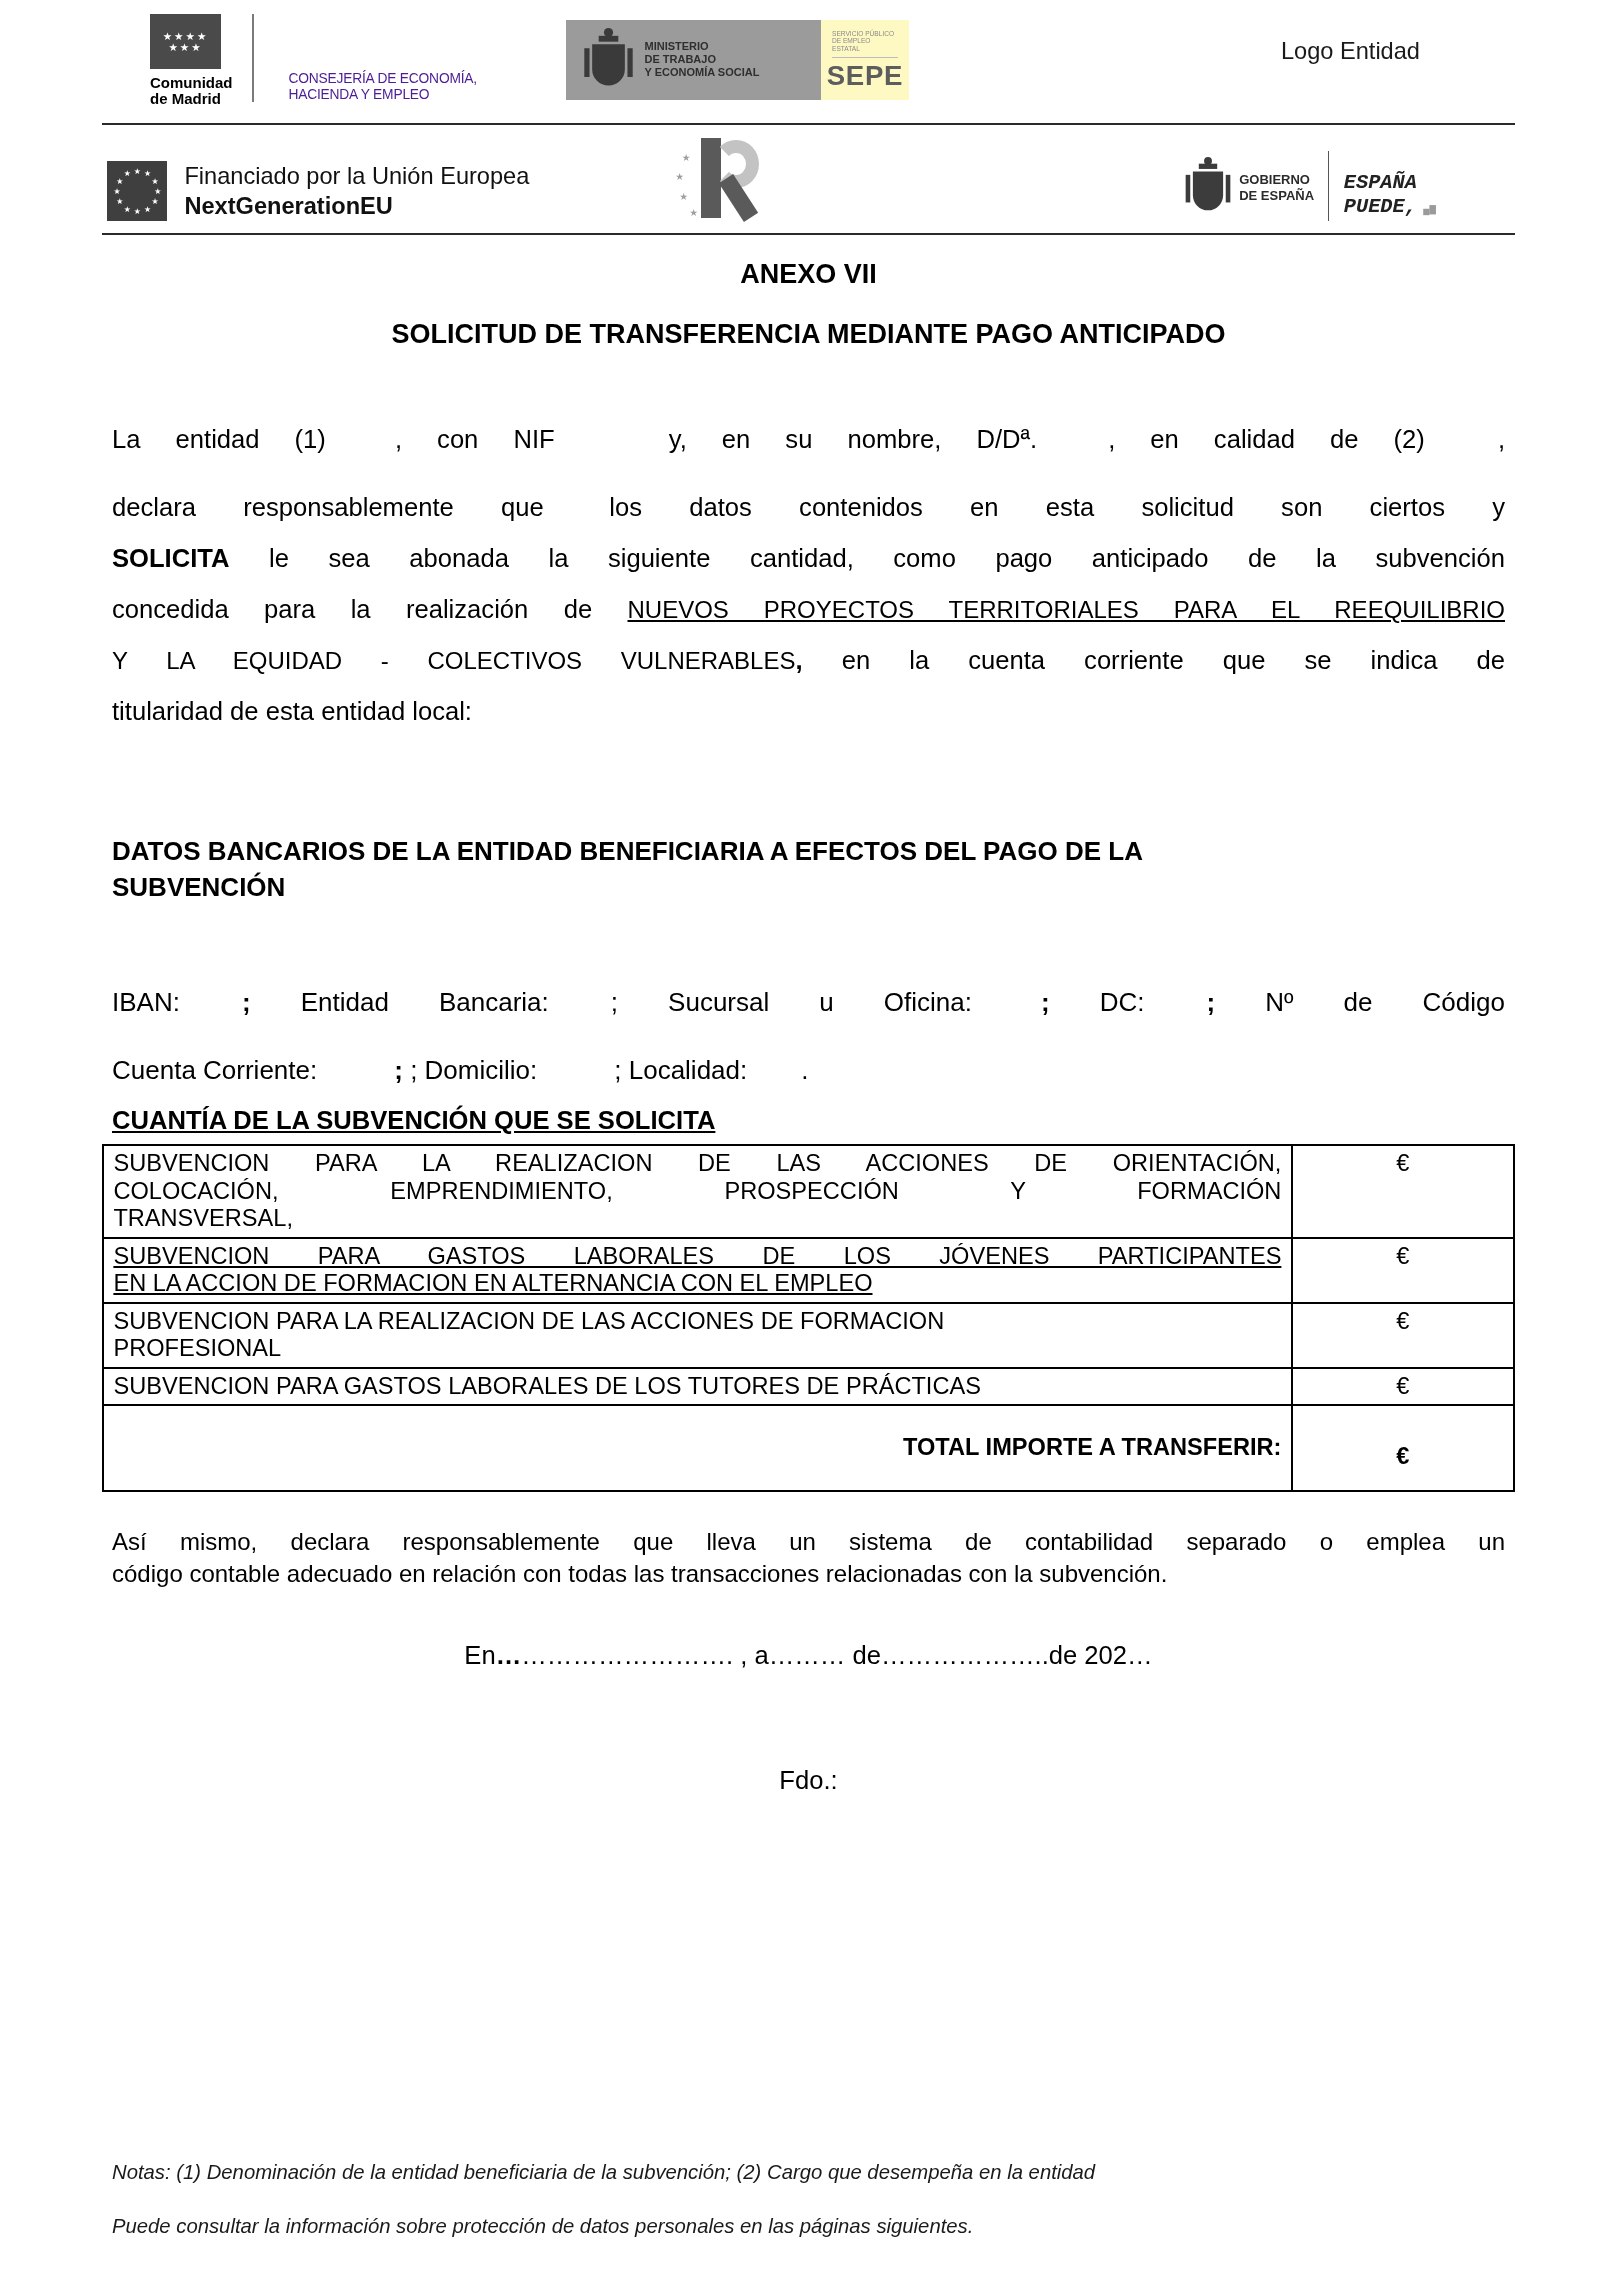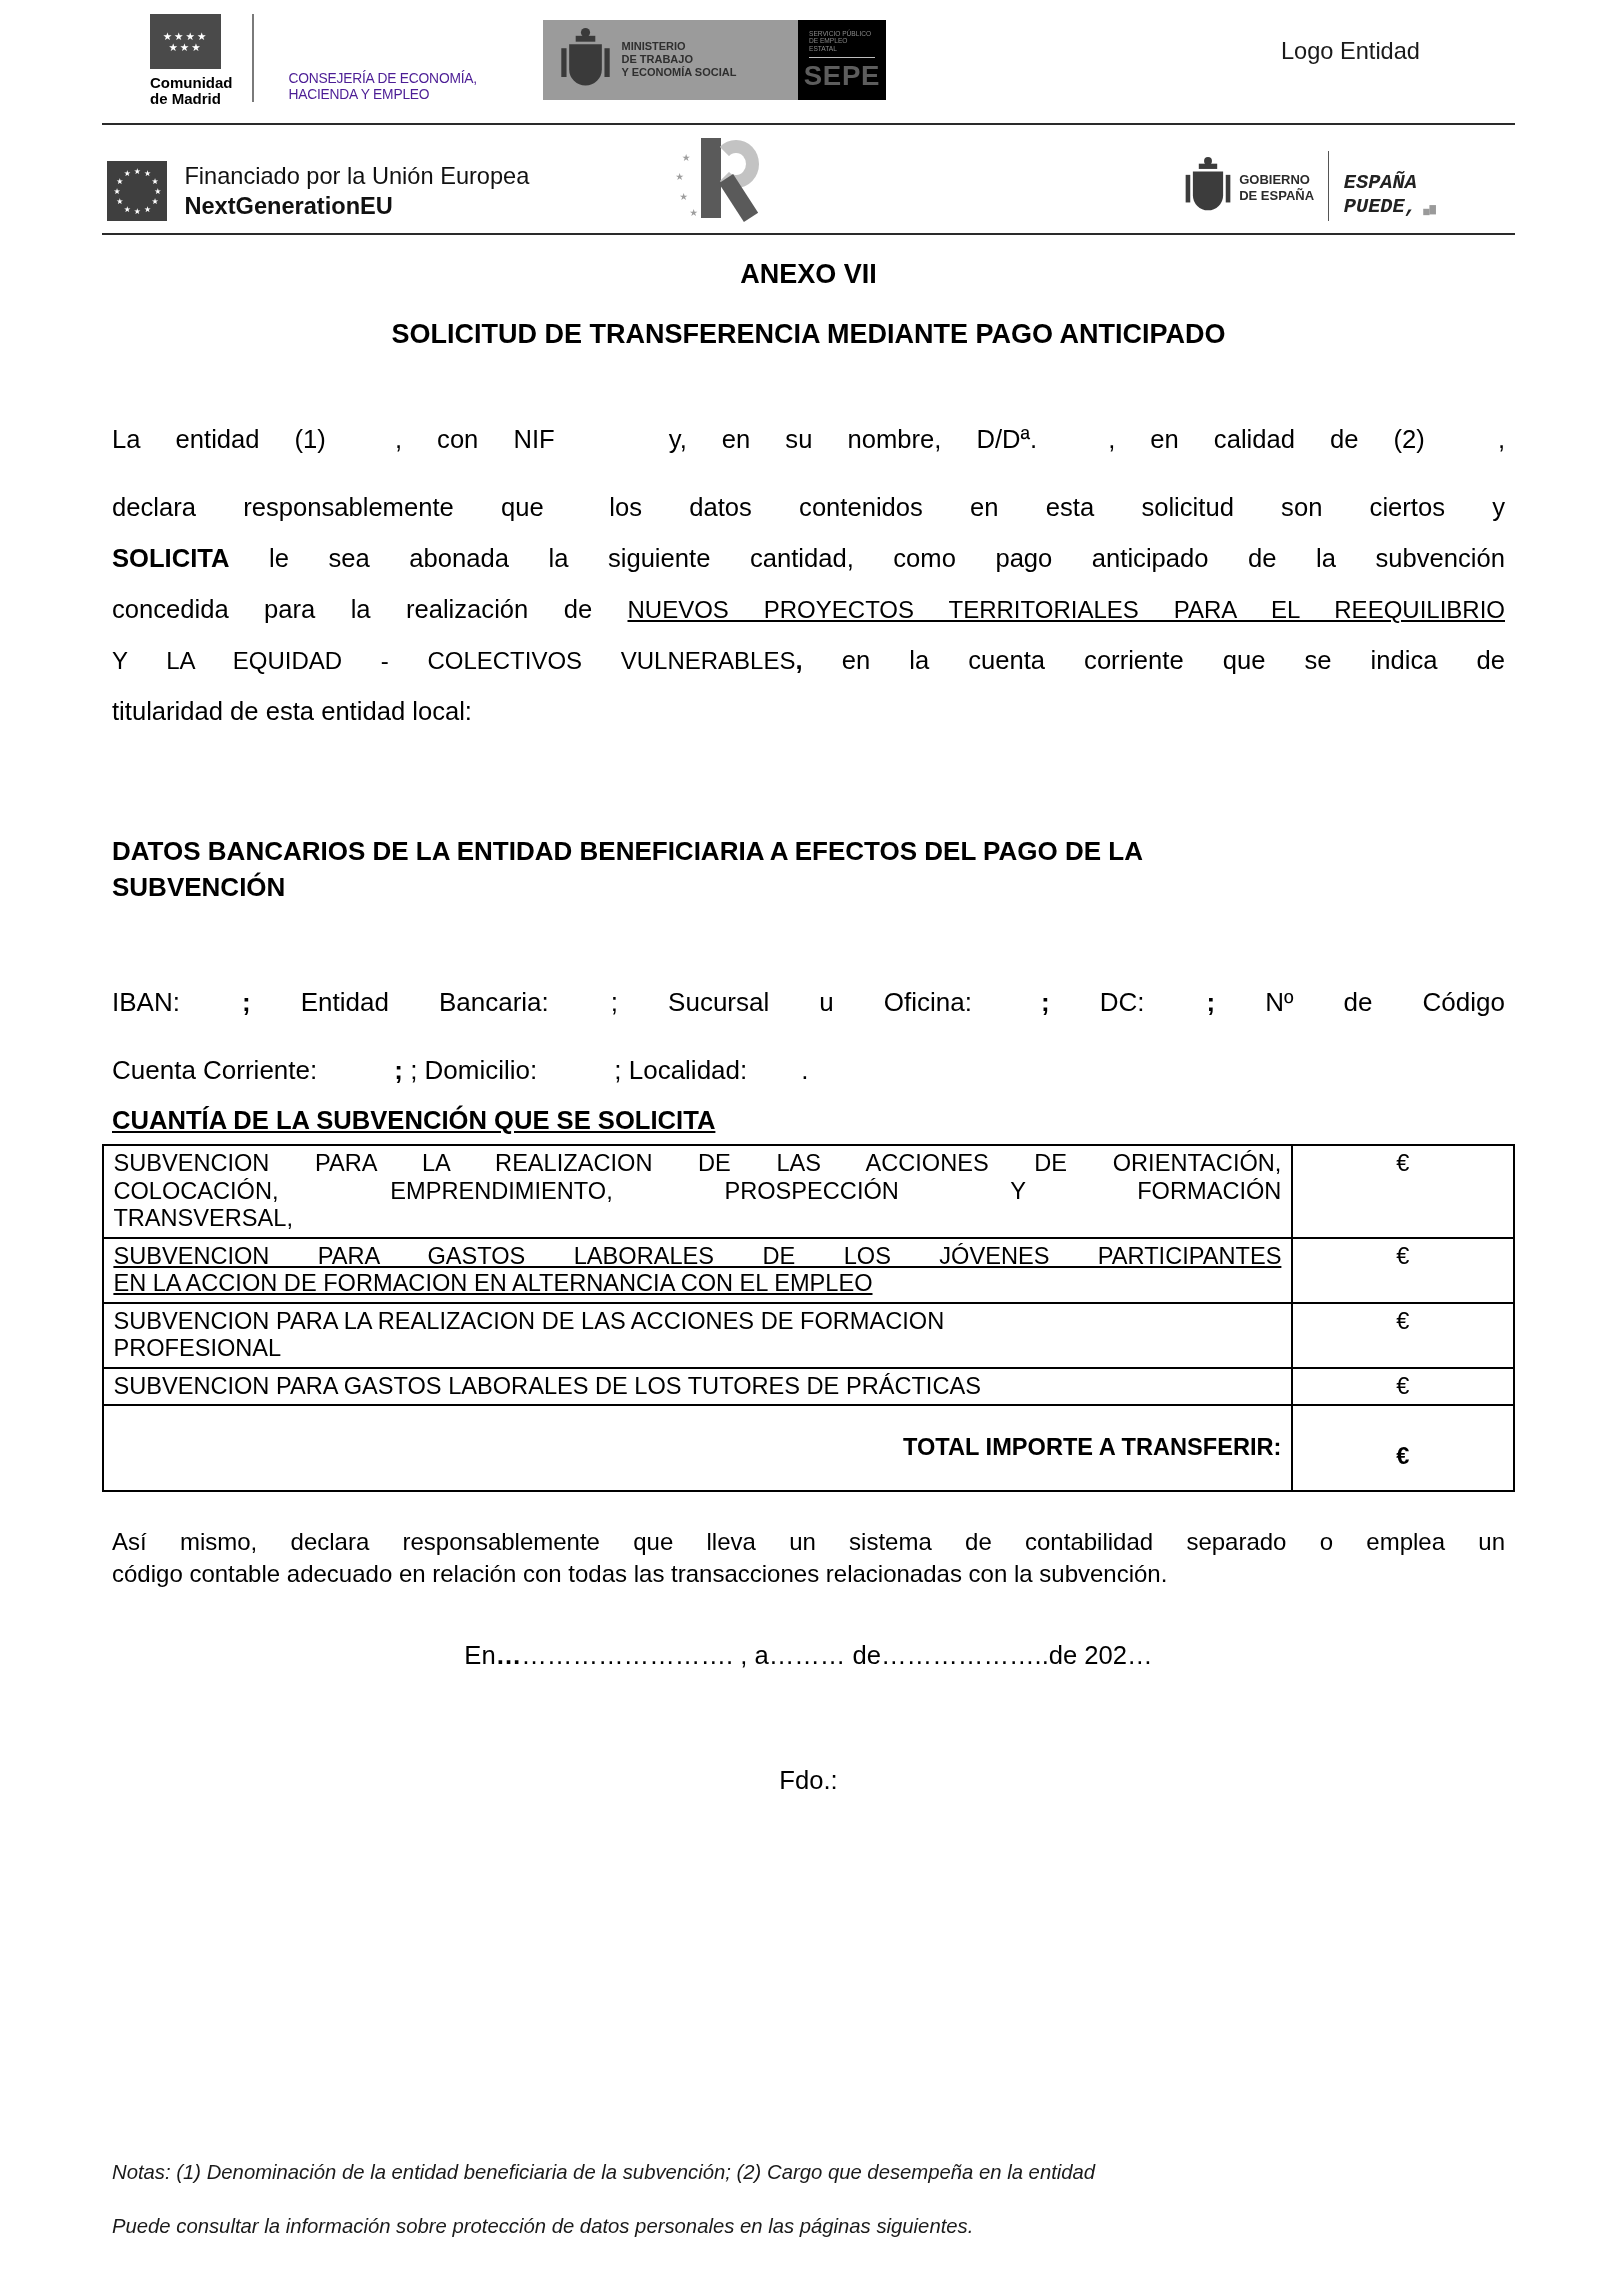--- a/index.html
+++ b/index.html
@@ -16,25 +16,25 @@
   .madrid{display:flex;margin-left:38px;}
   .m-left{display:flex;flex-direction:column;width:98px;}
   .m-flag{width:71px;height:55px;background:#4a4a4a;display:flex;flex-direction:column;
           justify-content:center;align-items:center;}
   .m-stars{color:#fff;font-size:10.5px;line-height:11px;letter-spacing:2px;text-align:center;}
   .m-stars.r1::before{content:"★★★★";}
   .m-stars.r2::before{content:"★★★";}
   .m-name{font-weight:bold;font-size:15px;line-height:16.4px;margin-top:5.2px;}
   .m-div{border-left:2px solid #7a7a7a;height:88px;margin:0 10.5px 0 3.9px;}
   .m-dept{align-self:flex-end;padding-bottom:3.9px;font-size:13.8px;line-height:16.4px;color:#4c1d95;letter-spacing:-0.2px;margin-left:24px;}
-  .ministerio{display:flex;margin-left:66px;margin-top:5.2px;}
+  .ministerio{display:flex;margin-left:89px;margin-top:5.2px;}
   .min-gray{width:255px;height:80px;background:#9b9b9b;display:flex;align-items:center;}
   .min-arms{margin-left:17px;flex:0 0 auto;}
   .min-text{font-size:11px;line-height:13px;font-weight:bold;color:#2f2f2f;margin-left:10.5px;}
-  .sepe-box{width:88px;height:80px;background:#000000;display:flex;flex-direction:column;
+  .sepe-box{width:88px;height:80px;background:#fef9c3;display:flex;flex-direction:column;
             align-items:center;justify-content:center;}
   .sepe-small{font-size:6.6px;line-height:7.9px;color:#8a8a8a;text-align:left;width:66px;}
   .sepe-rule{width:66px;border-top:0.7px solid #bdbdbd;margin:3.9px 0;}
   .sepe-big{font-size:27.6px;font-weight:bold;color:#5d5d5d;letter-spacing:0.7px;line-height:27.6px;}
   .logo-entidad{margin-left:auto;margin-right:85px;margin-top:23.6px;font-size:23.6px;color:#1a1a1a;}
 
   
   .band2{margin:17px -9.8px 0 -9.8px;border-top:2px solid #2a2a2a;border-bottom:2px solid #2a2a2a;
          padding:11.8px 0;display:flex;align-items:flex-end;height:84px;}
   .eu-flag{position:relative;width:60px;height:60px;background:#3f3f3f;flex:0 0 auto;margin-left:5.2px;}

